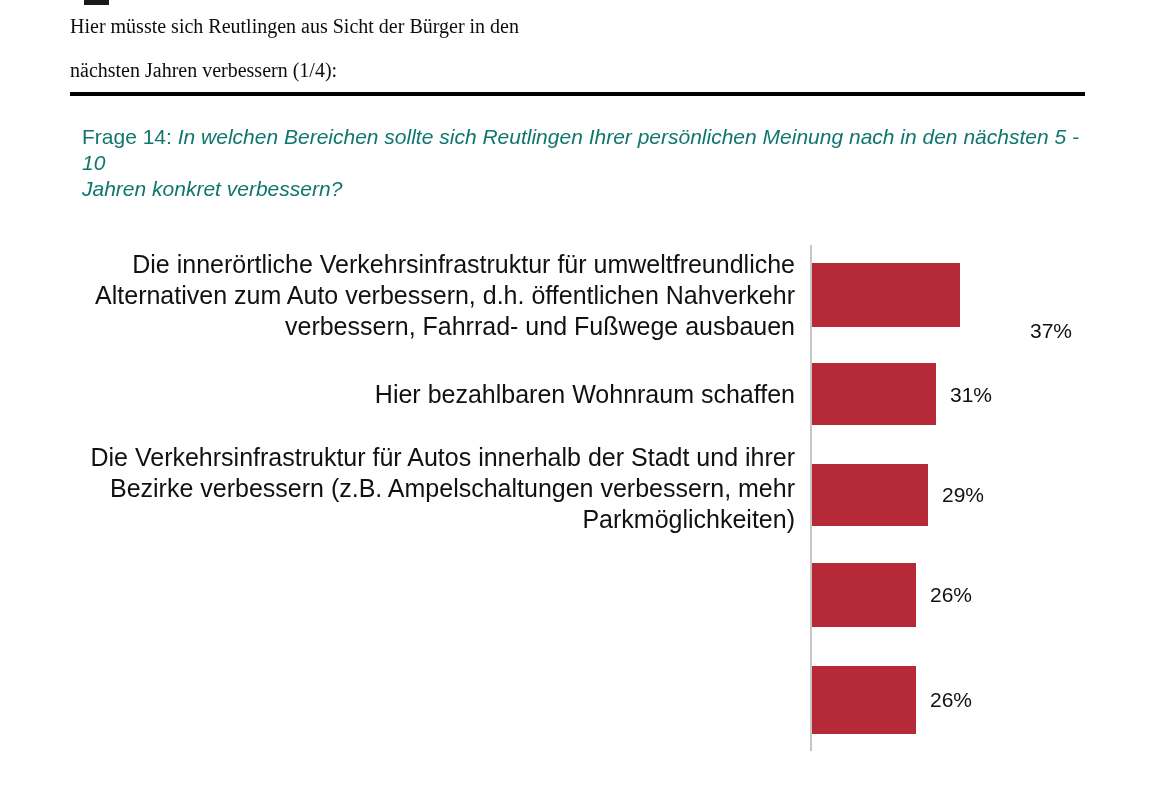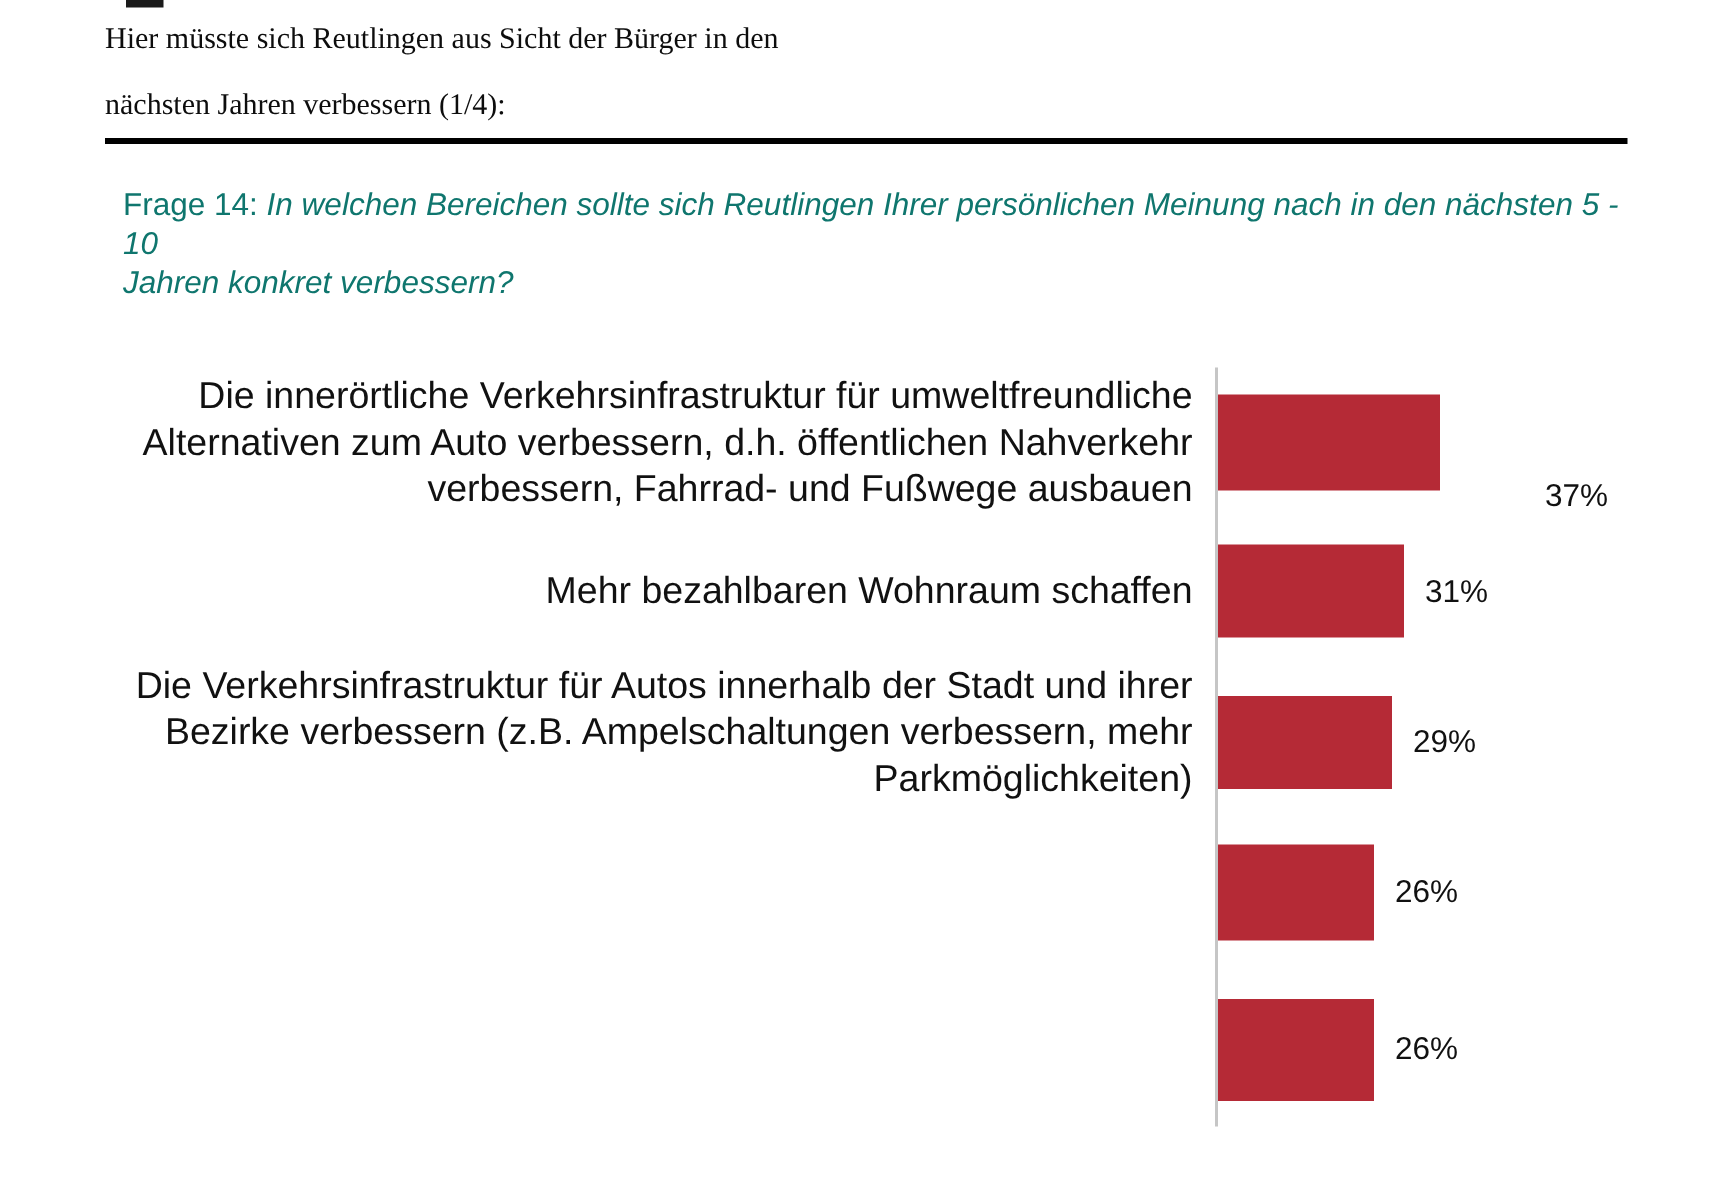--- a/index.html
+++ b/index.html
@@ -94,21 +94,21 @@
   <p class="subtitle"><span>Frage 14: </span><em>In welchen Bereichen sollte sich Reutlingen Ihrer persönlichen Meinung nach in den nächsten 5 - 10
 Jahren konkret verbessern?</em></p>
 
   <div class="chart">
 
     <div class="axis-line"></div>
 
     <div class="cat-label" style="top:249px">Die innerörtliche Verkehrsinfrastruktur für umweltfreundliche
 Alternativen zum Auto verbessern, d.h. öffentlichen Nahverkehr
 verbessern, Fahrrad- und Fußwege ausbauen</div>
-    <div class="cat-label" style="top:379px">Mehr bezahlbaren Wohnraum schaffen</div>
+    <div class="cat-label" style="top:379px">Hier bezahlbaren Wohnraum schaffen</div>
     <div class="cat-label" style="top:442px">Die Verkehrsinfrastruktur für Autos innerhalb der Stadt und ihrer
 Bezirke verbessern (z.B. Ampelschaltungen verbessern, mehr
 Parkmöglichkeiten)</div>
 
     <div class="bar" style="top: 263px; height: 64px; width: 148px; background: rgb(181, 42, 54);"></div>
     <div class="bar" style="top: 363px; height: 62px; width: 124px; background: rgb(181, 42, 54);"></div>
     <div class="bar" style="top: 464px; height: 62px; width: 116px; background: rgb(181, 42, 54);"></div>
     <div class="bar" style="top: 563px; height: 64px; width: 104px; background: rgb(181, 42, 54);"></div>
     <div class="bar" style="top: 666px; height: 68px; width: 104px; background: rgb(181, 42, 54);"></div>
 

